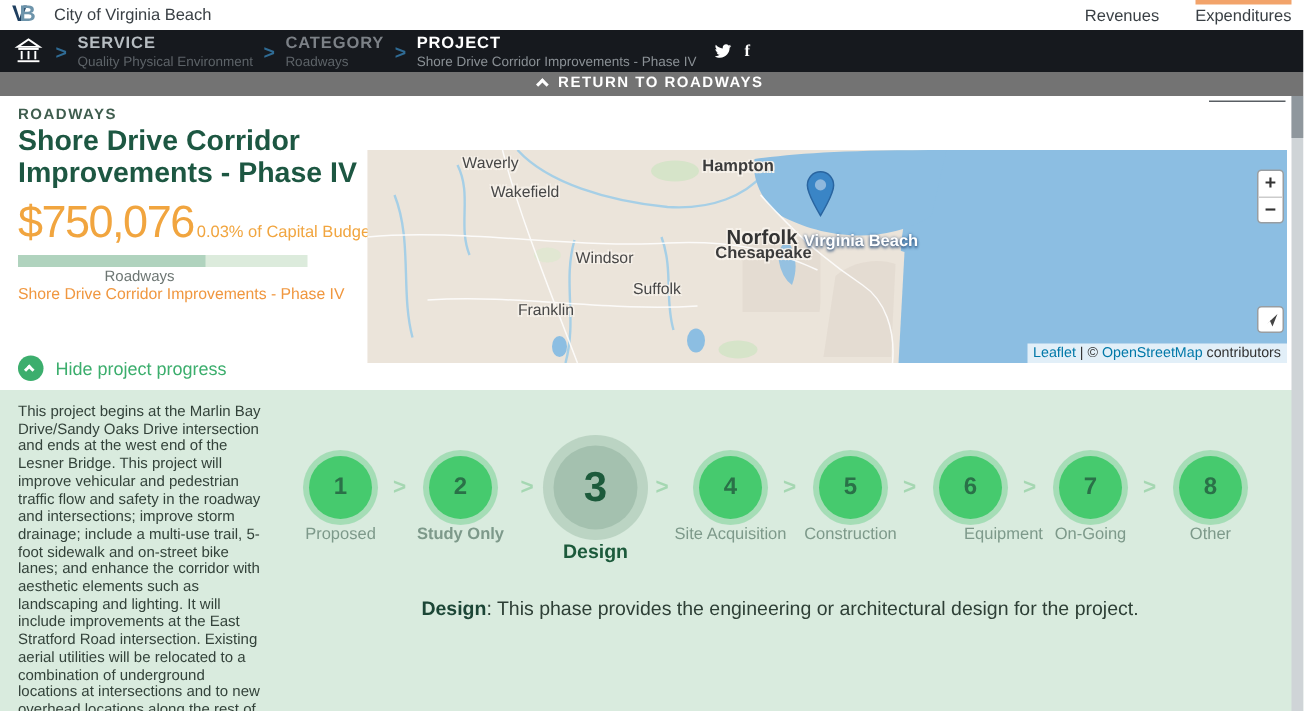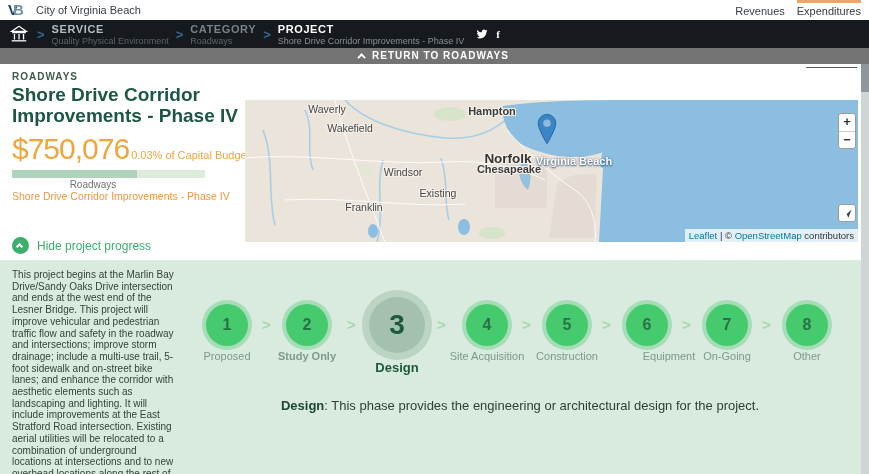--- a/index.html
+++ b/index.html
@@ -7,21 +7,21 @@
   body {
     width:869px; height:474px; position:relative; overflow:hidden;
     font-family:"Liberation Sans", sans-serif; background:#fff;
   }
   
   .topbar { position:absolute; top:0; left:0; right:0; height:20px; background:#fff; }
   .logo { position:absolute; left:8px; top:1px; font-size:15px; font-weight:bold; line-height:18px; }
   .logo .v { color:#1f3f60; }
   .logo .b { color:#6d94ab; margin-left:-5px; }
   .brand { position:absolute; left:36px; top:4px; font-size:11px; color:#3a4045; }
-  .navlinks { position:absolute; right:8px; top:0; display:flex; gap:12px; height:20px; }
+  .navlinks { position:absolute; right:8px; top:0; display:flex; gap:24px; height:20px; }
   .navlink { font-size:11px; color:#3a4045; padding-top:5px; cursor:pointer; }
   .navlink.active { border-top:3px solid #f2a36a; padding-top:2px; }
   
   .blackbar { position:absolute; top:20px; left:0; right:0; height:28px; background:#16191e;
               display:flex; align-items:center; padding-left:8px; }
   .home-icon { width:22px; height:20px; flex:0 0 auto; }
   .crumbs { display:flex; align-items:center; }
   .crumb-sep { color:#2f6b94; font-weight:bold; font-size:13px; margin:0 7px; }
   .crumb .clabel { font-size:11px; font-weight:bold; letter-spacing:0.6px; line-height:12px; }
   .crumb .csub { font-size:9px; color:#5d6368; line-height:10px; margin-top:1px; }
@@ -215,21 +215,21 @@
     </g>
   </svg>
   <div>
       <span class="mlabel" style="left: 82px; top: 9px;">Waverly</span>
       <span class="mlabel" style="left: 105px; top: 28px;">Wakefield</span>
       <span class="mlabel bold" style="left: 247px; top: 11px;">Hampton</span>
       <span class="mlabel big" style="left: 263px; top: 58px;">Norfolk</span>
       <span class="mlabel bold" style="left: 264px; top: 69px;">Chesapeake</span>
       <span class="mlabel white" style="left: 329px; top: 61px;">Virginia Beach</span>
       <span class="mlabel" style="left: 158px; top: 72px;">Windsor</span>
-      <span class="mlabel" style="left: 193px; top: 93px;">Existing</span>
+      <span class="mlabel" style="left: 193px; top: 93px;">Suffolk</span>
       <span class="mlabel" style="left: 119px; top: 107px;">Franklin</span>
     </div>
   <span class="pin">
     <svg width="20" height="33" viewBox="0 0 24 38">
       <path d="M12 1 C6 1 1.5 5.8 1.5 11.8 C1.5 19 12 36 12 36 S22.5 19 22.5 11.8 C22.5 5.8 18 1 12 1 Z" fill="#3a85c6" stroke="#2a65a0" stroke-width="1.2"></path>
       <circle cx="12" cy="11.5" r="4.5" fill="#8fb8dd"></circle>
     </svg>
   </span>
   <div class="zoomctl">
     <div class="zbtn">+</div>

